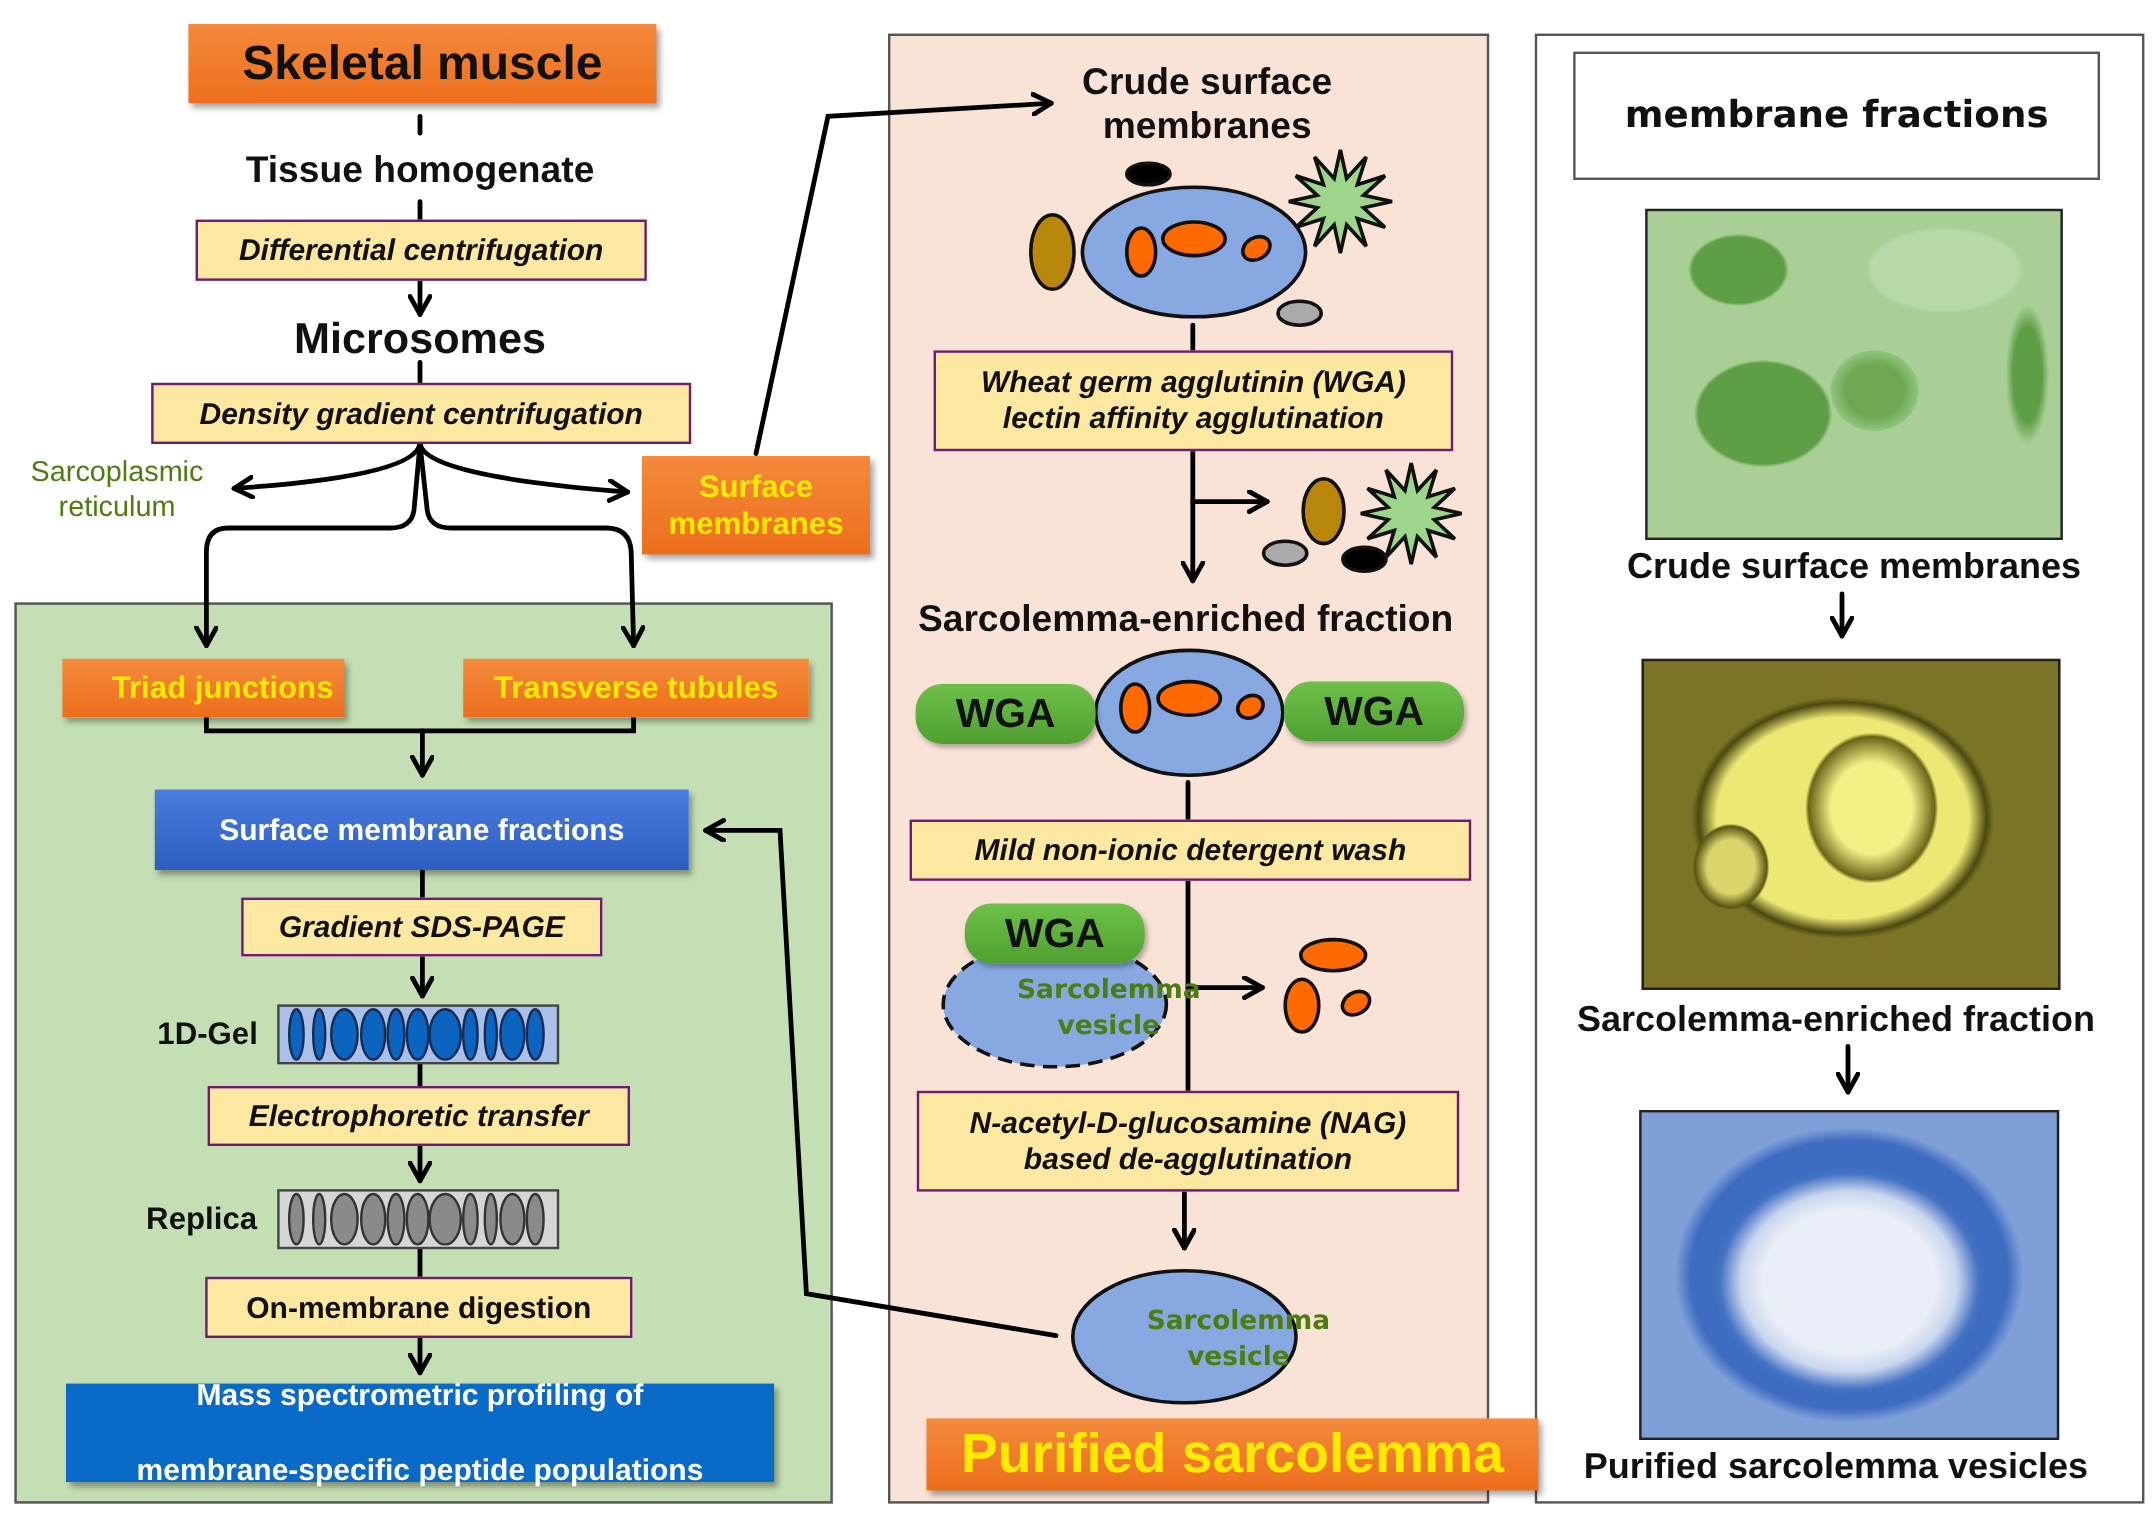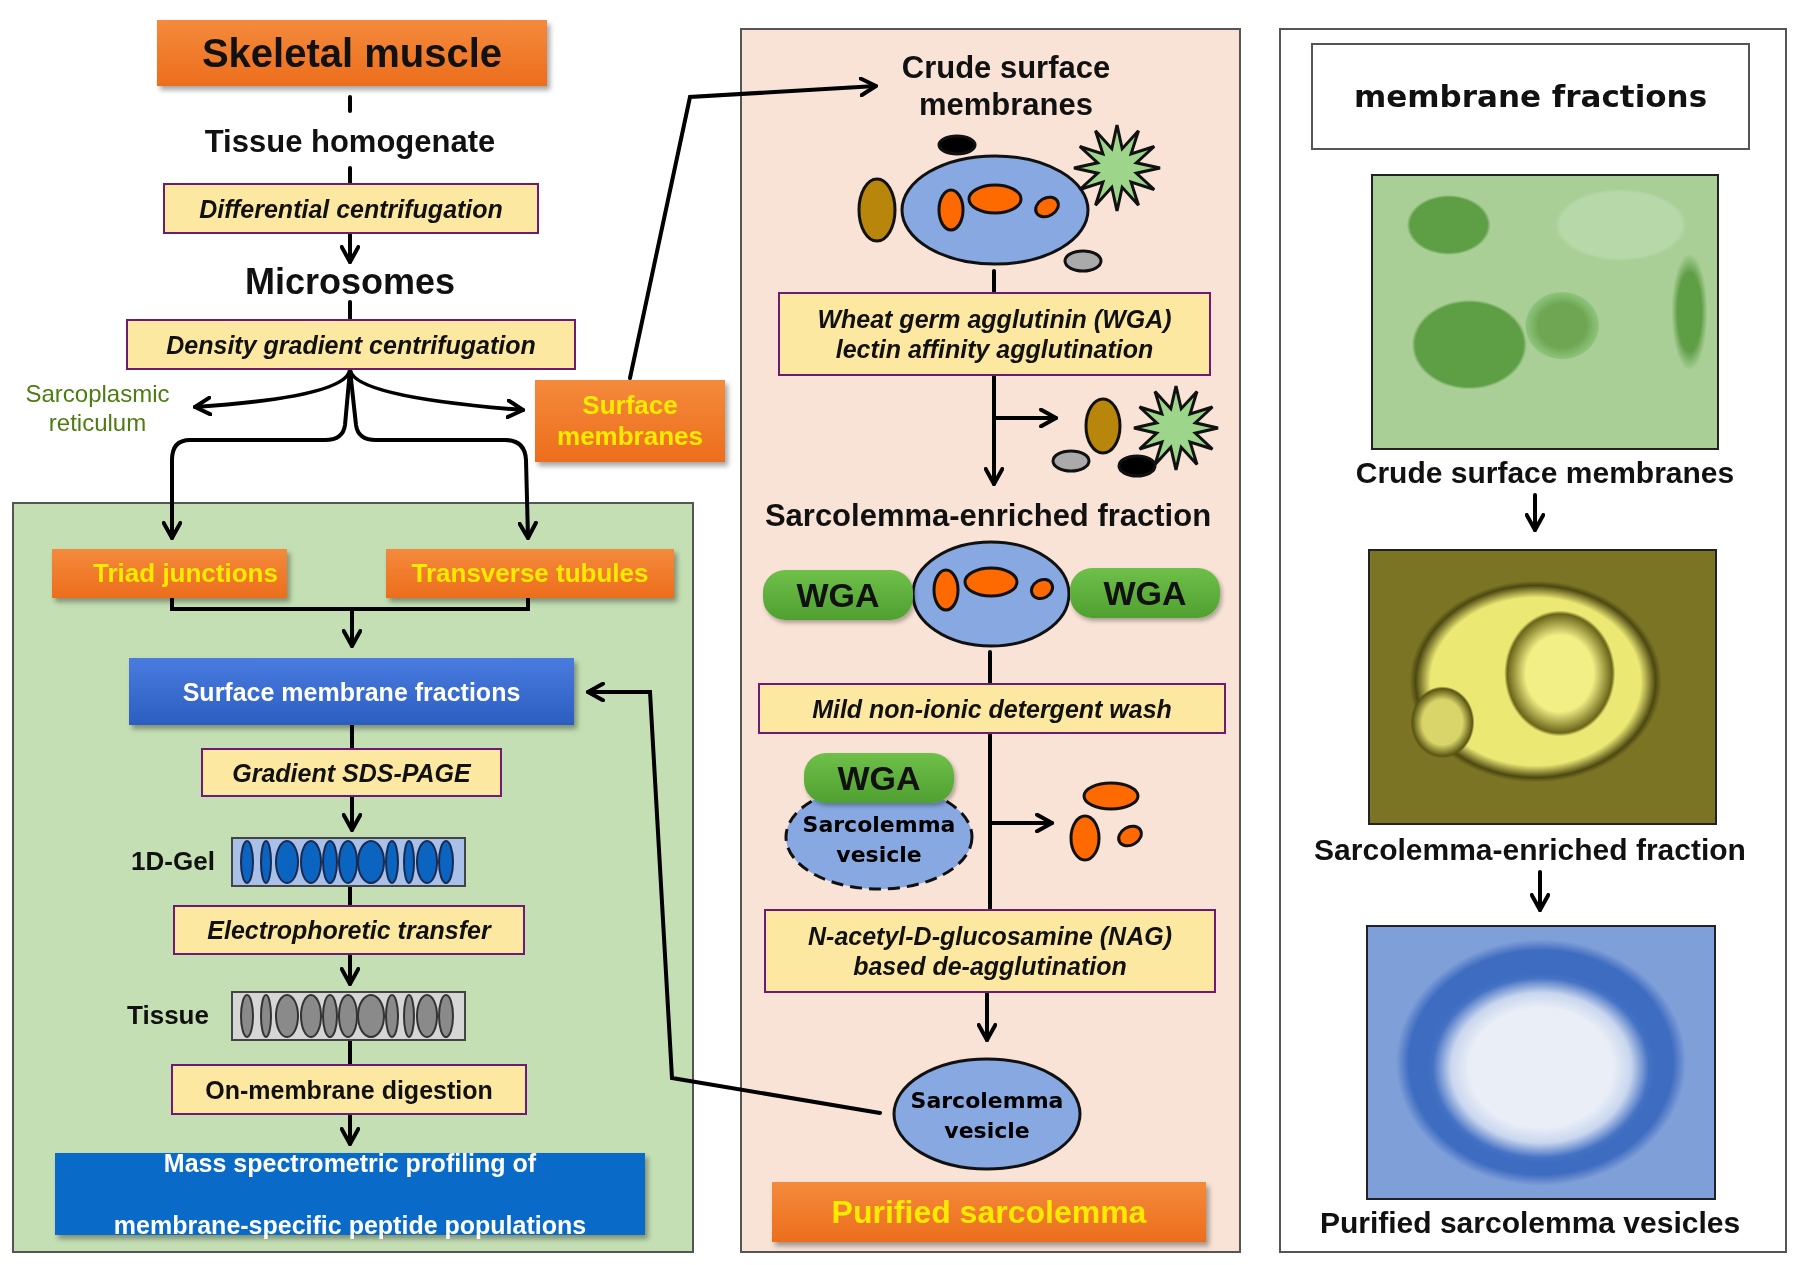--- a/index.html
+++ b/index.html
@@ -21,22 +21,22 @@
   .blue { background: linear-gradient(#4a7be0, #2c5ec0); color: #fff; font-weight: bold; font-size: 25px;
           box-shadow: 3px 4px 5px rgba(0,0,0,0.35); }
   .navy { background: #0a6ac8; color: #fff; font-weight: bold; font-size: 25px;
           box-shadow: 3px 4px 5px rgba(0,0,0,0.35); }
   .label { position: absolute; font-weight: bold; color: #111; text-align: center; white-space: nowrap;
            transform: translateX(-50%); line-height: 1.2; }
   .plain { position: absolute; color: #4d7c0f; text-align: center; line-height: 1.2; font-size: 24px; }
   .wga { position: absolute; background: linear-gradient(#6fbf4a, #4fa030); border-radius: 22px;
          display: flex; align-items: center; justify-content: center; font-weight: bold; font-size: 34px;
          color: #111; box-shadow: 2px 3px 4px rgba(0,0,0,0.3); box-sizing: border-box; }
-  .vesicle-text { position: absolute; color: #000000; font-weight: bold; font-size: 22px; text-align: center;
-                  line-height: 1.35; transform: translate(-50%, -50%); font-family: "DejaVu Sans", sans-serif; }
+  .vesicle-text { position: absolute; color: #4d7c0f; font-weight: bold; font-size: 22px; text-align: center;
+                  line-height: 1.35; transform: translate(-50%, -50%); font-family: "DejaVu Sans", sans-serif; margin-left: 45px; }
   .micrograph { position: absolute; border: 2px solid #222; box-sizing: border-box; overflow: hidden; }
   svg.overlay { position: absolute; left: 0; top: 0; pointer-events: none; }
 </style>
 </head>
 <body>
 
 <div class="panel panel-green" style="left:12px;top:502px;width:682px;height:751px;"></div>
 <div class="panel panel-peach" style="left:740px;top:28px;width:501px;height:1225px;"></div>
 <div class="panel panel-white" style="left:1279px;top:28px;width:508px;height:1225px;"></div>
 
@@ -156,21 +156,21 @@
 <div class="box orange" style="left:535px;top:380px;width:190px;height:82px;font-size:26px;flex-direction:column;">
   <span>Surface</span>
   <span>membranes</span>
 </div>
 <div class="box orange" style="left:52px;top:549px;width:235px;height:49px;font-size:26px;padding-left:32px;">Triad junctions</div>
 <div class="box orange" style="left:386px;top:549px;width:288px;height:49px;font-size:26px;">Transverse tubules</div>
 <div class="box blue" style="left:129px;top:658px;width:445px;height:67px;">Surface membrane fractions</div>
 <div class="box step" style="left:201px;top:748px;width:301px;height:49px;">Gradient SDS-PAGE</div>
 <div class="label" style="left:173px;top:846px;font-size:26px;">1D-Gel</div>
 <div class="box step" style="left:173px;top:905px;width:352px;height:50px;">Electrophoretic transfer</div>
-<div class="label" style="left:168px;top:1000px;font-size:26px;">Tissue</div>
+<div class="label" style="left:168px;top:1000px;font-size:26px;">Replica</div>
 <div class="box step upright" style="left:171px;top:1064px;width:356px;height:51px;">On-membrane digestion</div>
 <div class="box navy" style="left:55px;top:1153px;width:590px;height:82px;flex-direction:column;gap:32px;">
   <span>Mass spectrometric profiling of</span>
   <span>membrane-specific peptide populations</span>
 </div>
 
 <div class="label" style="left:1006px;top:49px;font-size:31px;">
   <div>Crude surface</div>
   <div>membranes</div>
 </div>
@@ -188,21 +188,21 @@
   <div>vesicle</div>
 </div>
 <div class="box step" style="left:764px;top:909px;width:452px;height:84px;flex-direction:column;">
   <span>N-acetyl-D-glucosamine (NAG)</span>
   <span>based de-agglutination</span>
 </div>
 <div class="vesicle-text" style="left:987px;top:1116px;">
   <div>Sarcolemma</div>
   <div>vesicle</div>
 </div>
-<div class="box orange" style="left:772px;top:1182px;width:434px;height:60px;font-size:32px;">Purified sarcolemma</div>
+<div class="box orange" style="left:772px;top:1182px;width:510px;height:60px;font-size:46px;">Purified sarcolemma</div>
 
 <div class="box" style="left:1311px;top:43px;width:439px;height:107px;border:2px solid #555;flex-direction:column;font-weight:bold;font-size:31px;color:#111;font-family:'DejaVu Sans',sans-serif;">
   <span>membrane fractions</span>
 </div>
 
 <div class="micrograph" style="left:1371px;top:174px;width:348px;height:276px;background:
   radial-gradient(ellipse 60px 55px at 55% 55%, #6fa654 40%, #8ec47a 60%, transparent 62%),
   radial-gradient(ellipse 90px 70px at 28% 62%, #5e9e45 60%, transparent 64%),
   radial-gradient(ellipse 70px 50px at 22% 18%, #5e9e45 55%, transparent 60%),
   radial-gradient(ellipse 40px 130px at 92% 50%, #5e9e45 30%, transparent 45%),

